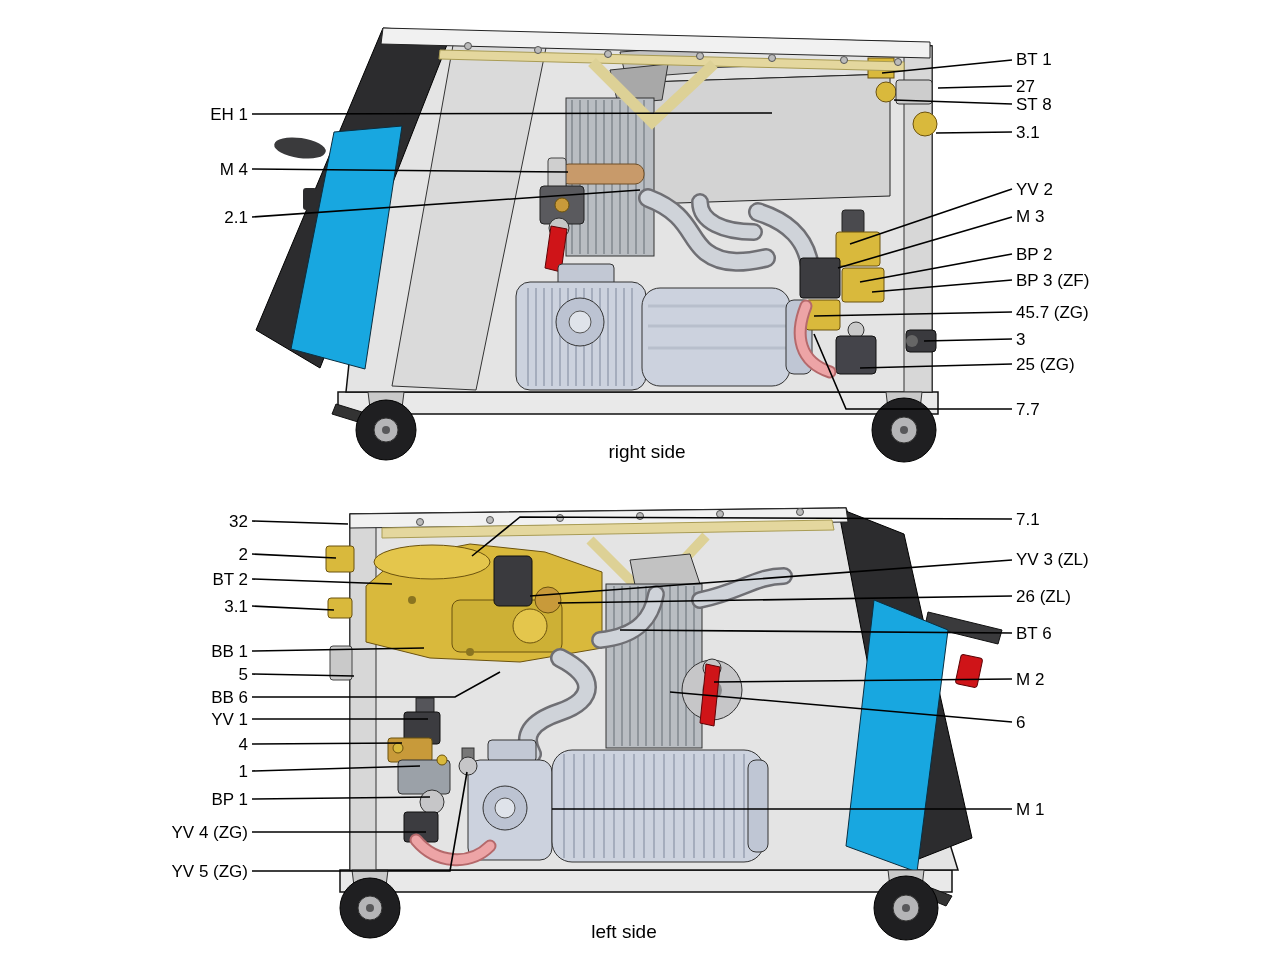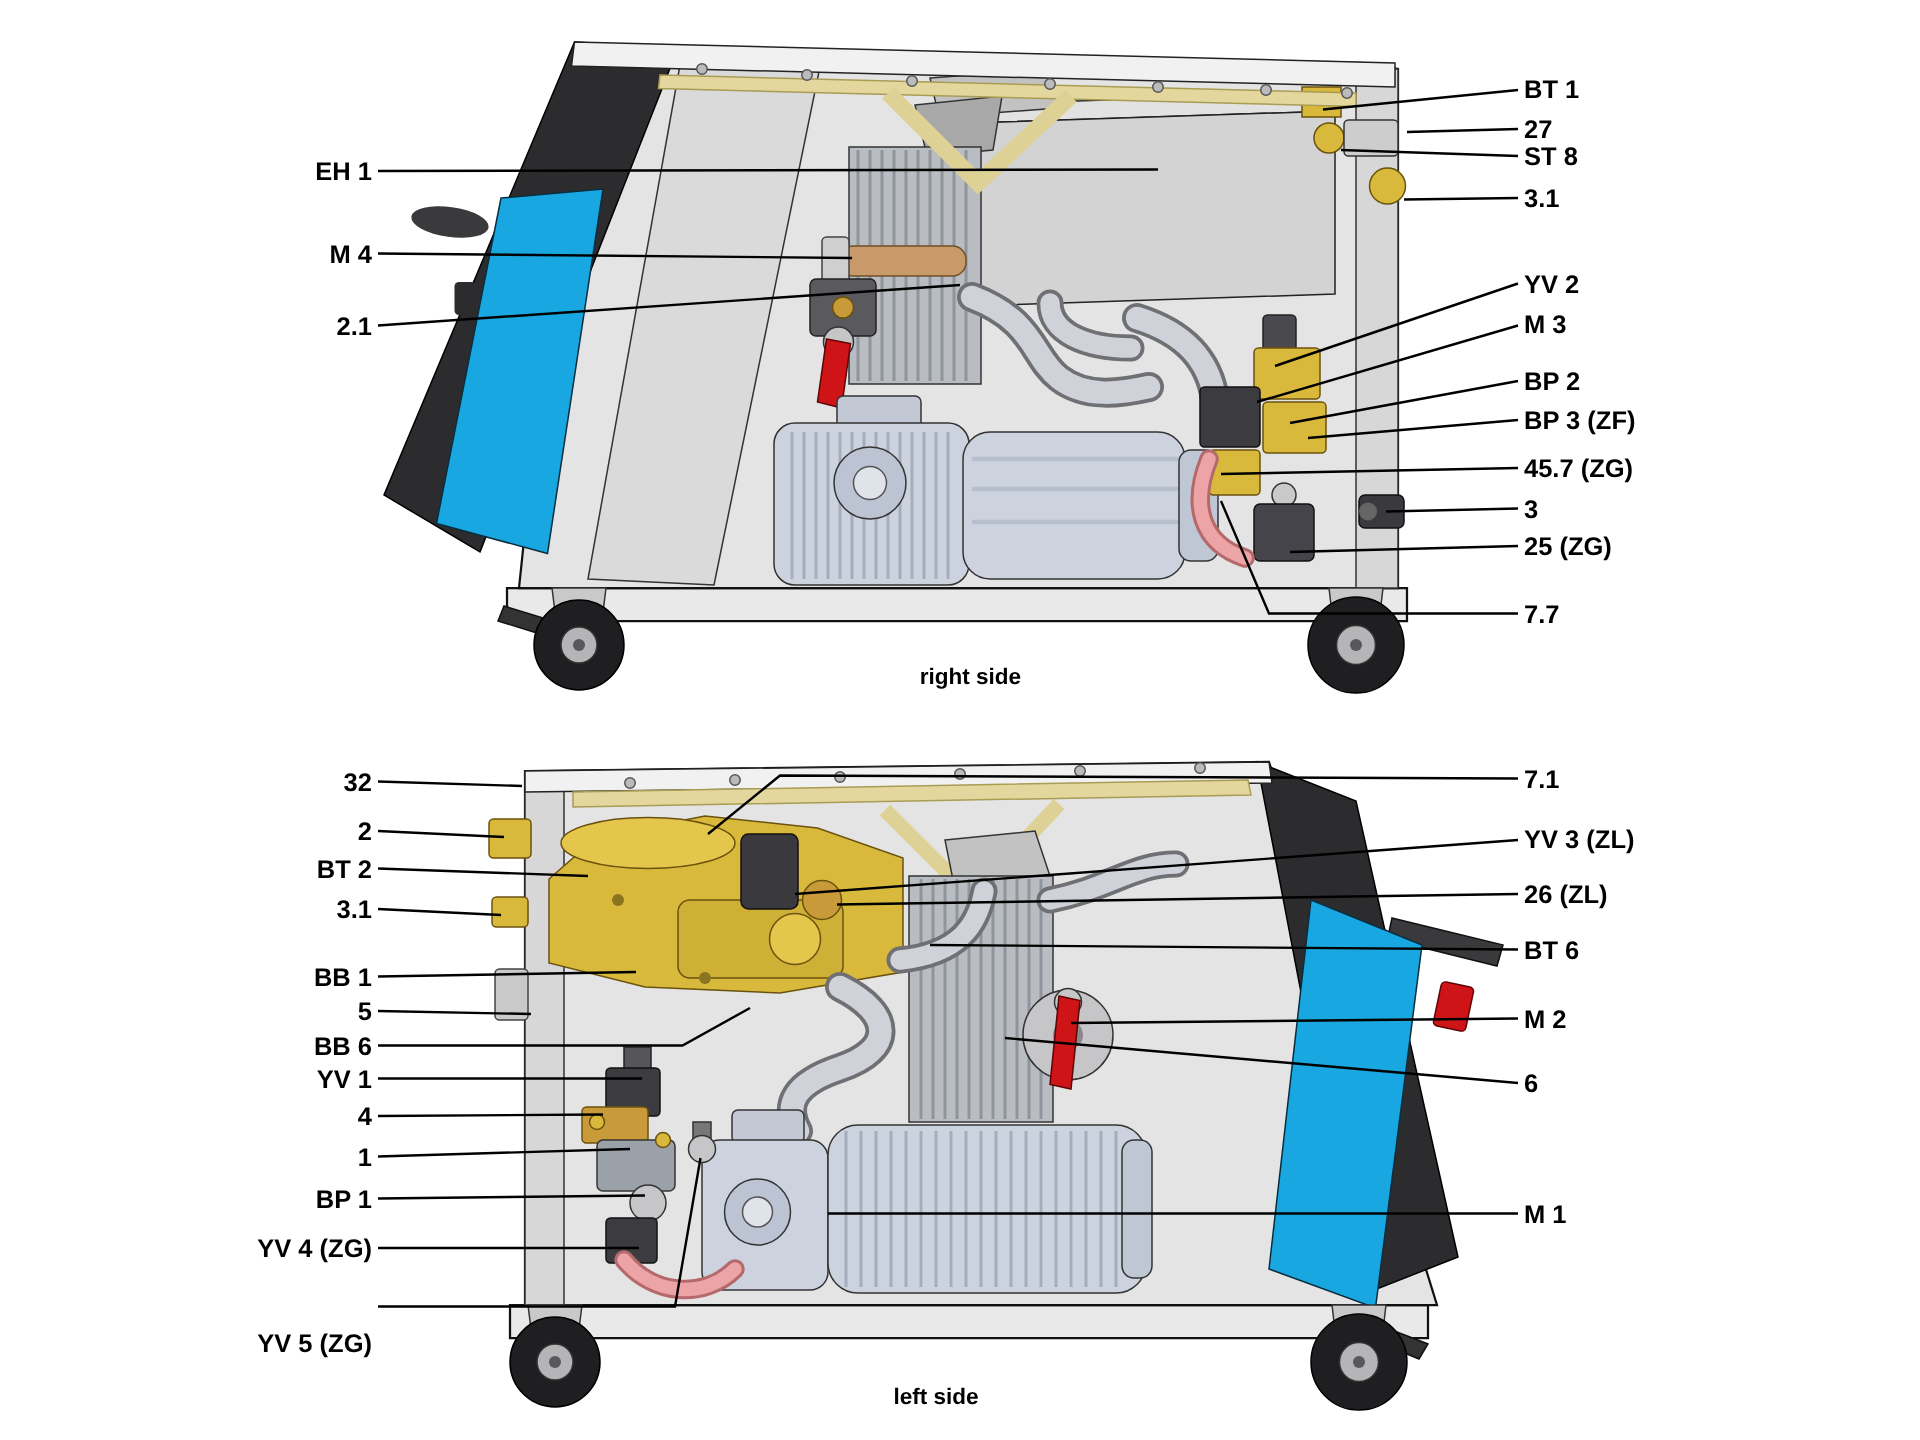--- a/index.html
+++ b/index.html
@@ -1,21 +1,21 @@
 <!DOCTYPE html>
 <html><head>
 <meta charset="utf-8">
 <style>
   html,body{margin:0;padding:0;background:#ffffff;}
   body{width:1280px;height:960px;position:relative;font-family:"Liberation Sans",sans-serif;overflow:hidden;}
   #art{position:absolute;left:0;top:0;}
-  .callout{position:absolute;font-weight:bold;font-size:17px;line-height:22px;color:#000;white-space:nowrap;}
+  .callout{position:absolute;font-weight:normal;font-size:17px;line-height:22px;color:#000;white-space:nowrap;}
   .col-left{right:1032px;text-align:center;}
   .col-right{left:1016px;text-align:left;}
-  .caption{position:absolute;font-weight:bold;font-size:15px;line-height:22px;color:#000;transform:translateX(-50%);white-space:nowrap;}
+  .caption{position:absolute;font-weight:normal;font-size:19px;line-height:22px;color:#000;transform:translateX(-50%);white-space:nowrap;}
 </style>
 </head>
 <body>
 
 <svg id="art" width="1280" height="960" viewBox="0 0 1280 960">
 
   <g>
 
     <g>
       <polygon points="338,392 938,392 938,414 338,414" fill="#e9e9e9" stroke="#111" stroke-width="1.5"></polygon>
@@ -316,21 +316,21 @@
 <div class="callout col-left" style="top:569px">BT 2</div>
 <div class="callout col-left" style="top:596px">3.1</div>
 <div class="callout col-left" style="top:641px">BB 1</div>
 <div class="callout col-left" style="top:664px">5</div>
 <div class="callout col-left" style="top:687px">BB 6</div>
 <div class="callout col-left" style="top:709px">YV 1</div>
 <div class="callout col-left" style="top:734px">4</div>
 <div class="callout col-left" style="top:761px">1</div>
 <div class="callout col-left" style="top:789px">BP 1</div>
 <div class="callout col-left" style="top:822px">YV 4 (ZG)</div>
-<div class="callout col-left" style="top:885px">YV 5 (ZG)</div>
+<div class="callout col-left" style="top:861px">YV 5 (ZG)</div>
 
 <div class="callout col-right" style="top:509px">7.1</div>
 <div class="callout col-right" style="top:549px">YV 3 (ZL)</div>
 <div class="callout col-right" style="top:586px">26 (ZL)</div>
 <div class="callout col-right" style="top:623px">BT 6</div>
 <div class="callout col-right" style="top:669px">M 2</div>
 <div class="callout col-right" style="top:712px">6</div>
 <div class="callout col-right" style="top:799px">M 1</div>
 
 <div class="caption" style="top:921px;left:624px">left side</div>

